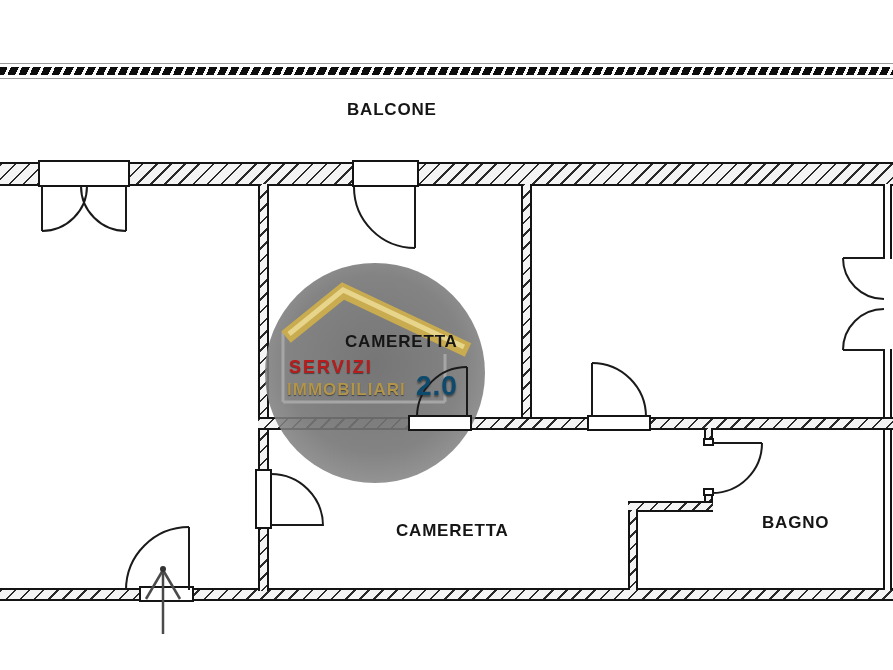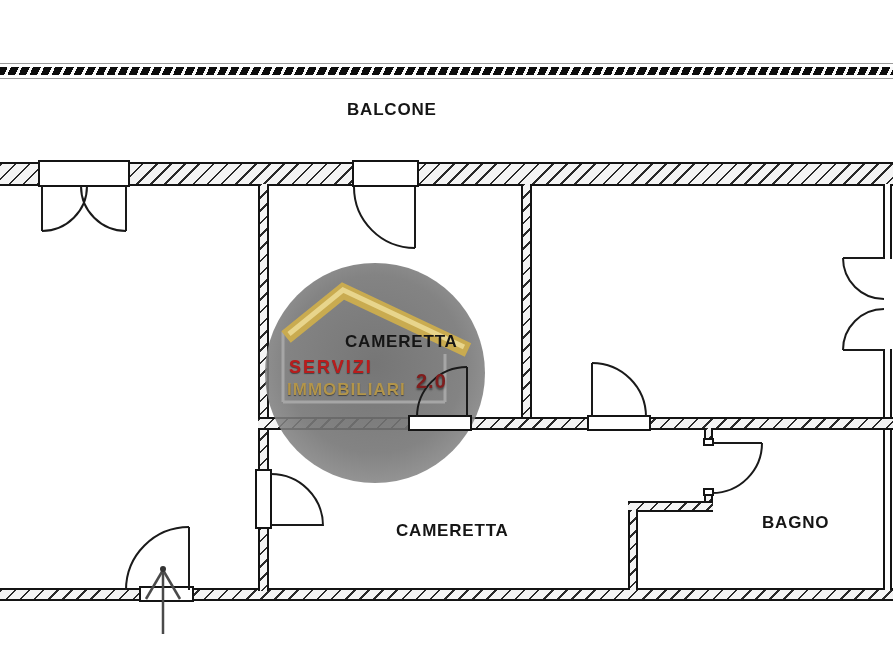--- a/index.html
+++ b/index.html
@@ -40,21 +40,21 @@
   
   .badge{
     position:absolute;border-radius:50%;
     background:radial-gradient(circle at 50% 46%,
       rgba(106,106,106,0.92) 0%,rgba(118,118,118,0.90) 55%,
       rgba(146,146,146,0.84) 92%,rgba(150,150,150,0.82) 100%);
   }
   .wm-text{position:absolute;font-weight:bold;white-space:nowrap;}
   .wm-small{color:#b91c1c;font-size:18px;letter-spacing:2px;text-shadow:0 1px 1px rgba(20,20,20,0.55);}
   .wm-mid{color:#b3954a;font-size:17px;letter-spacing:1px;text-shadow:0 1px 1px rgba(20,20,20,0.55);text-align:center;}
-  .wm-big{color:#7f1d1d;font-size:20px;letter-spacing:1px;text-shadow:0 2px 2px rgba(30,30,30,0.6);}
+  .wm-big{color:#0c4a6e;font-size:28px;letter-spacing:1px;text-shadow:0 2px 2px rgba(30,30,30,0.6);}
   
   .room-label{
     position:absolute;color:#151515;font-size:17px;font-weight:700;
     letter-spacing:0.8px;white-space:nowrap;
   }
   svg.overlay{position:absolute;left:0;top:0;pointer-events:none;}
 </style>
 </head>
 <body>
 

